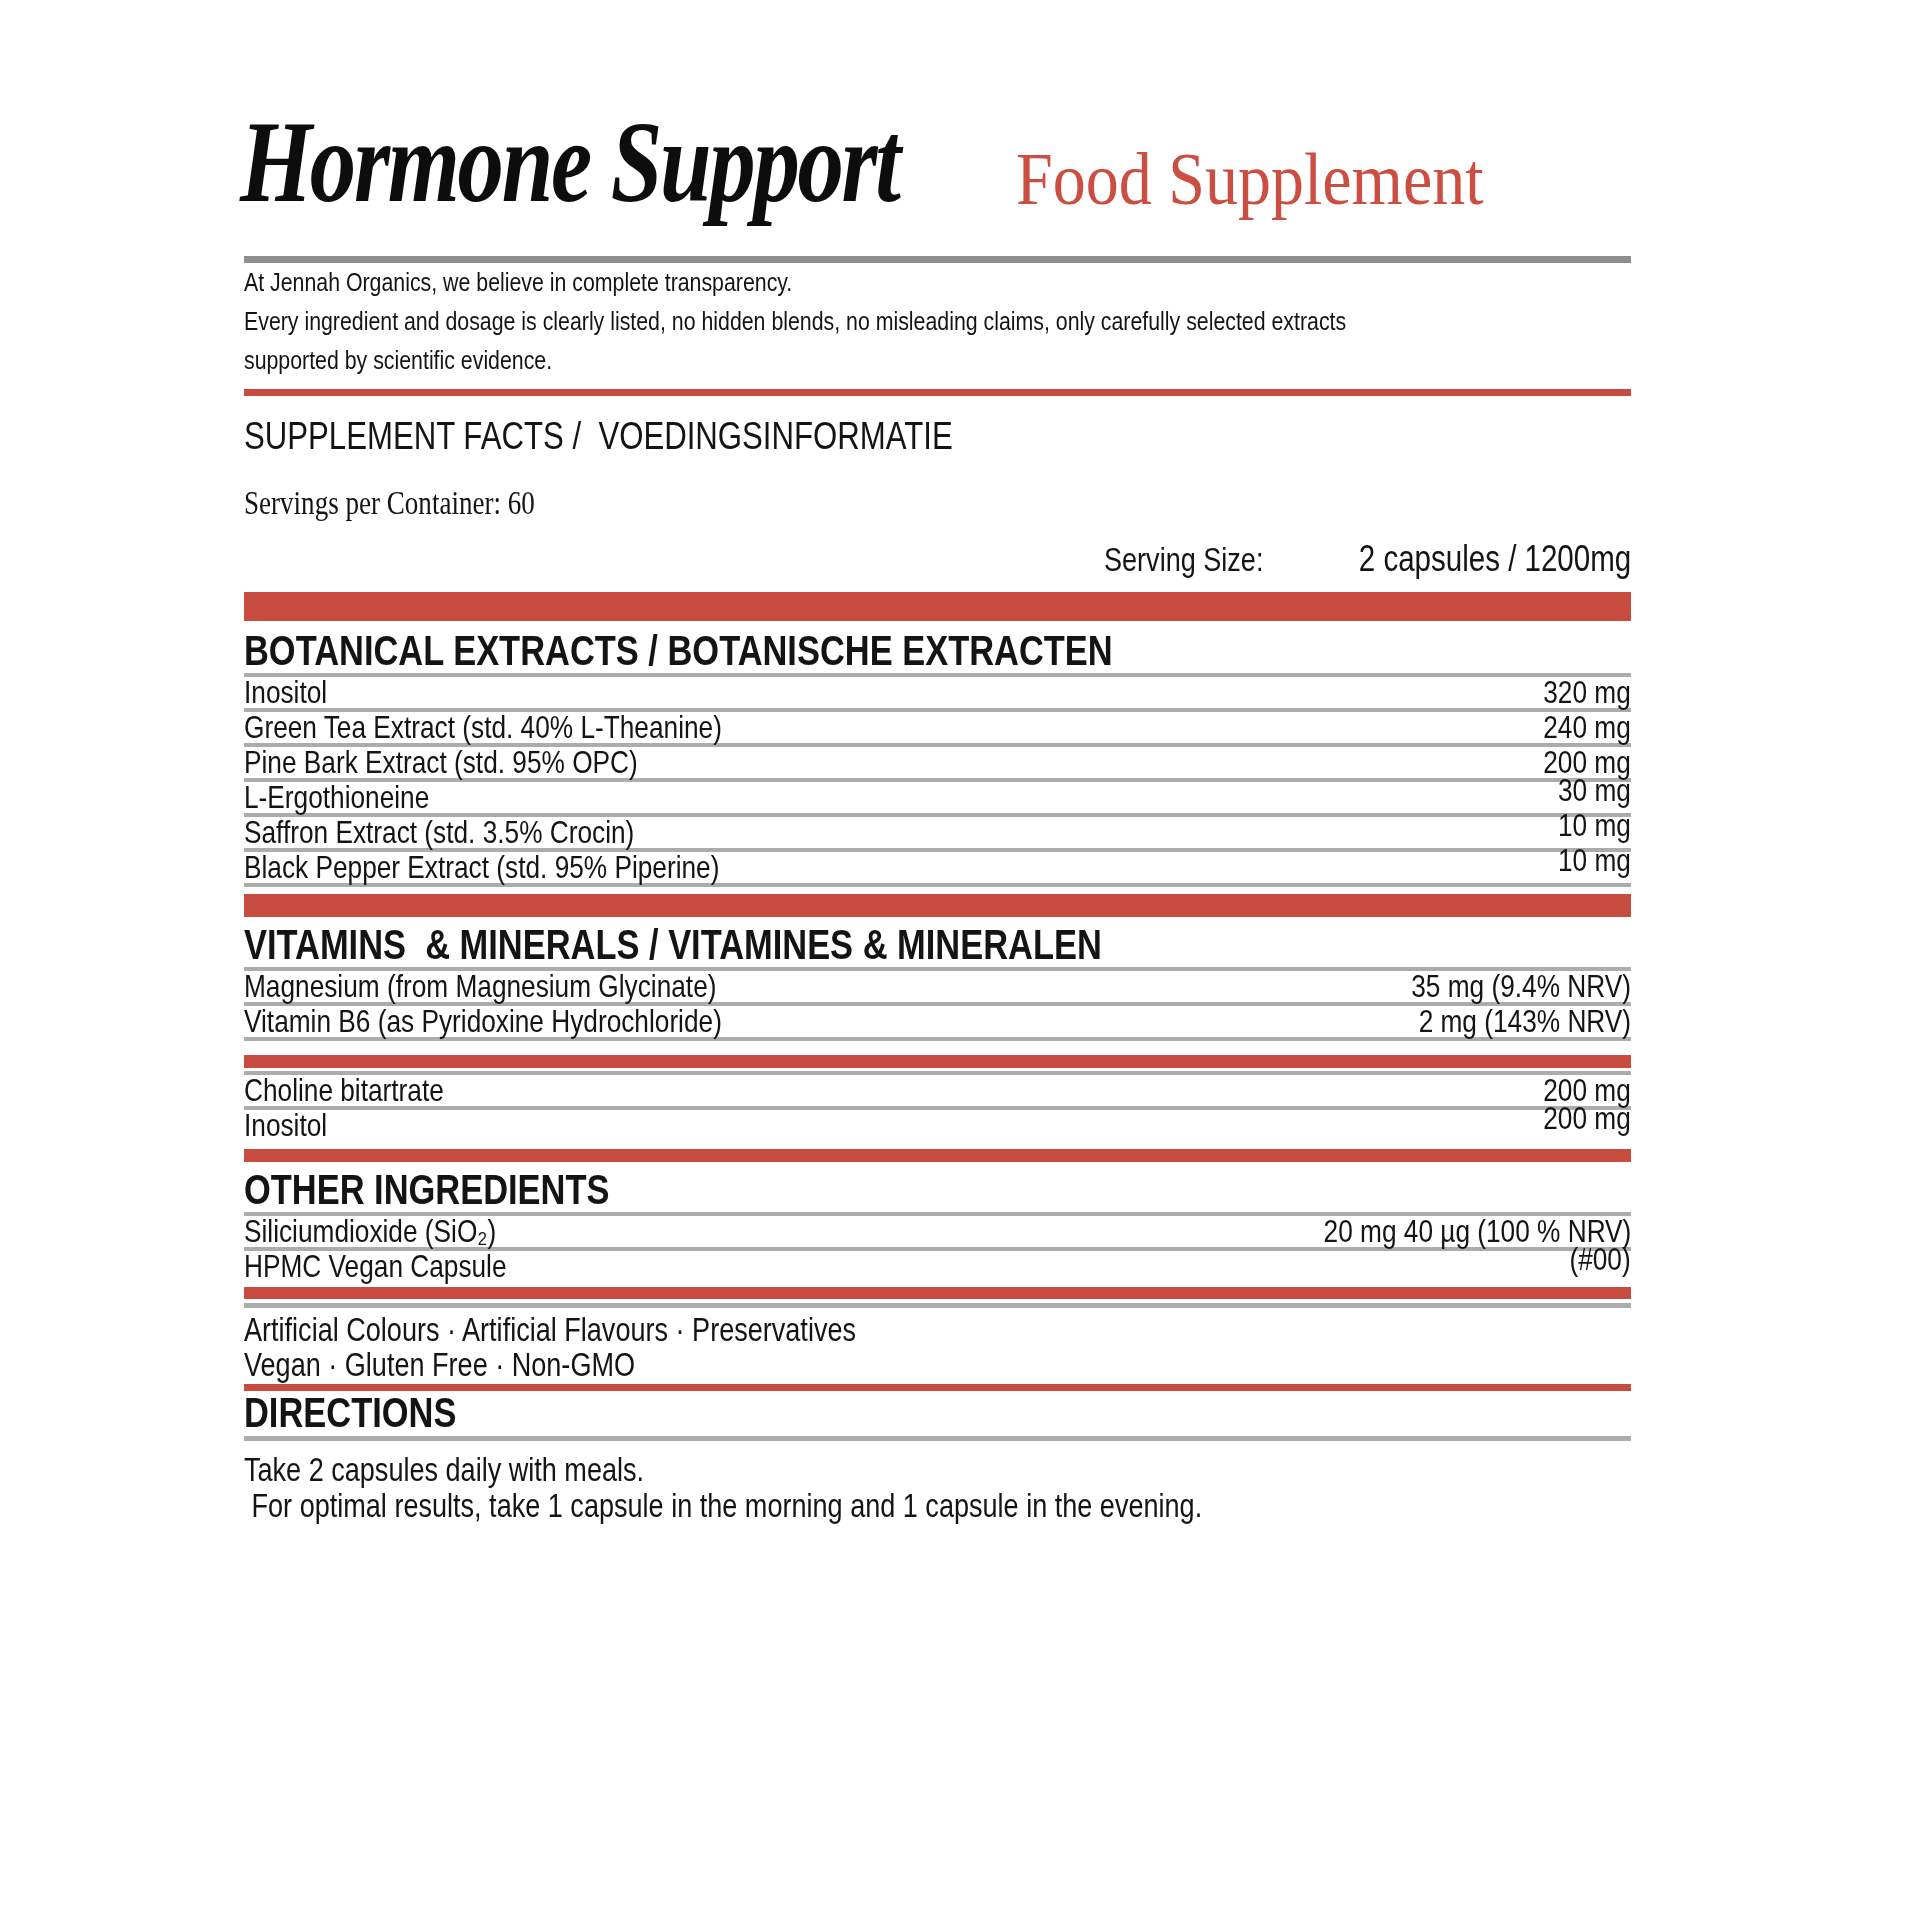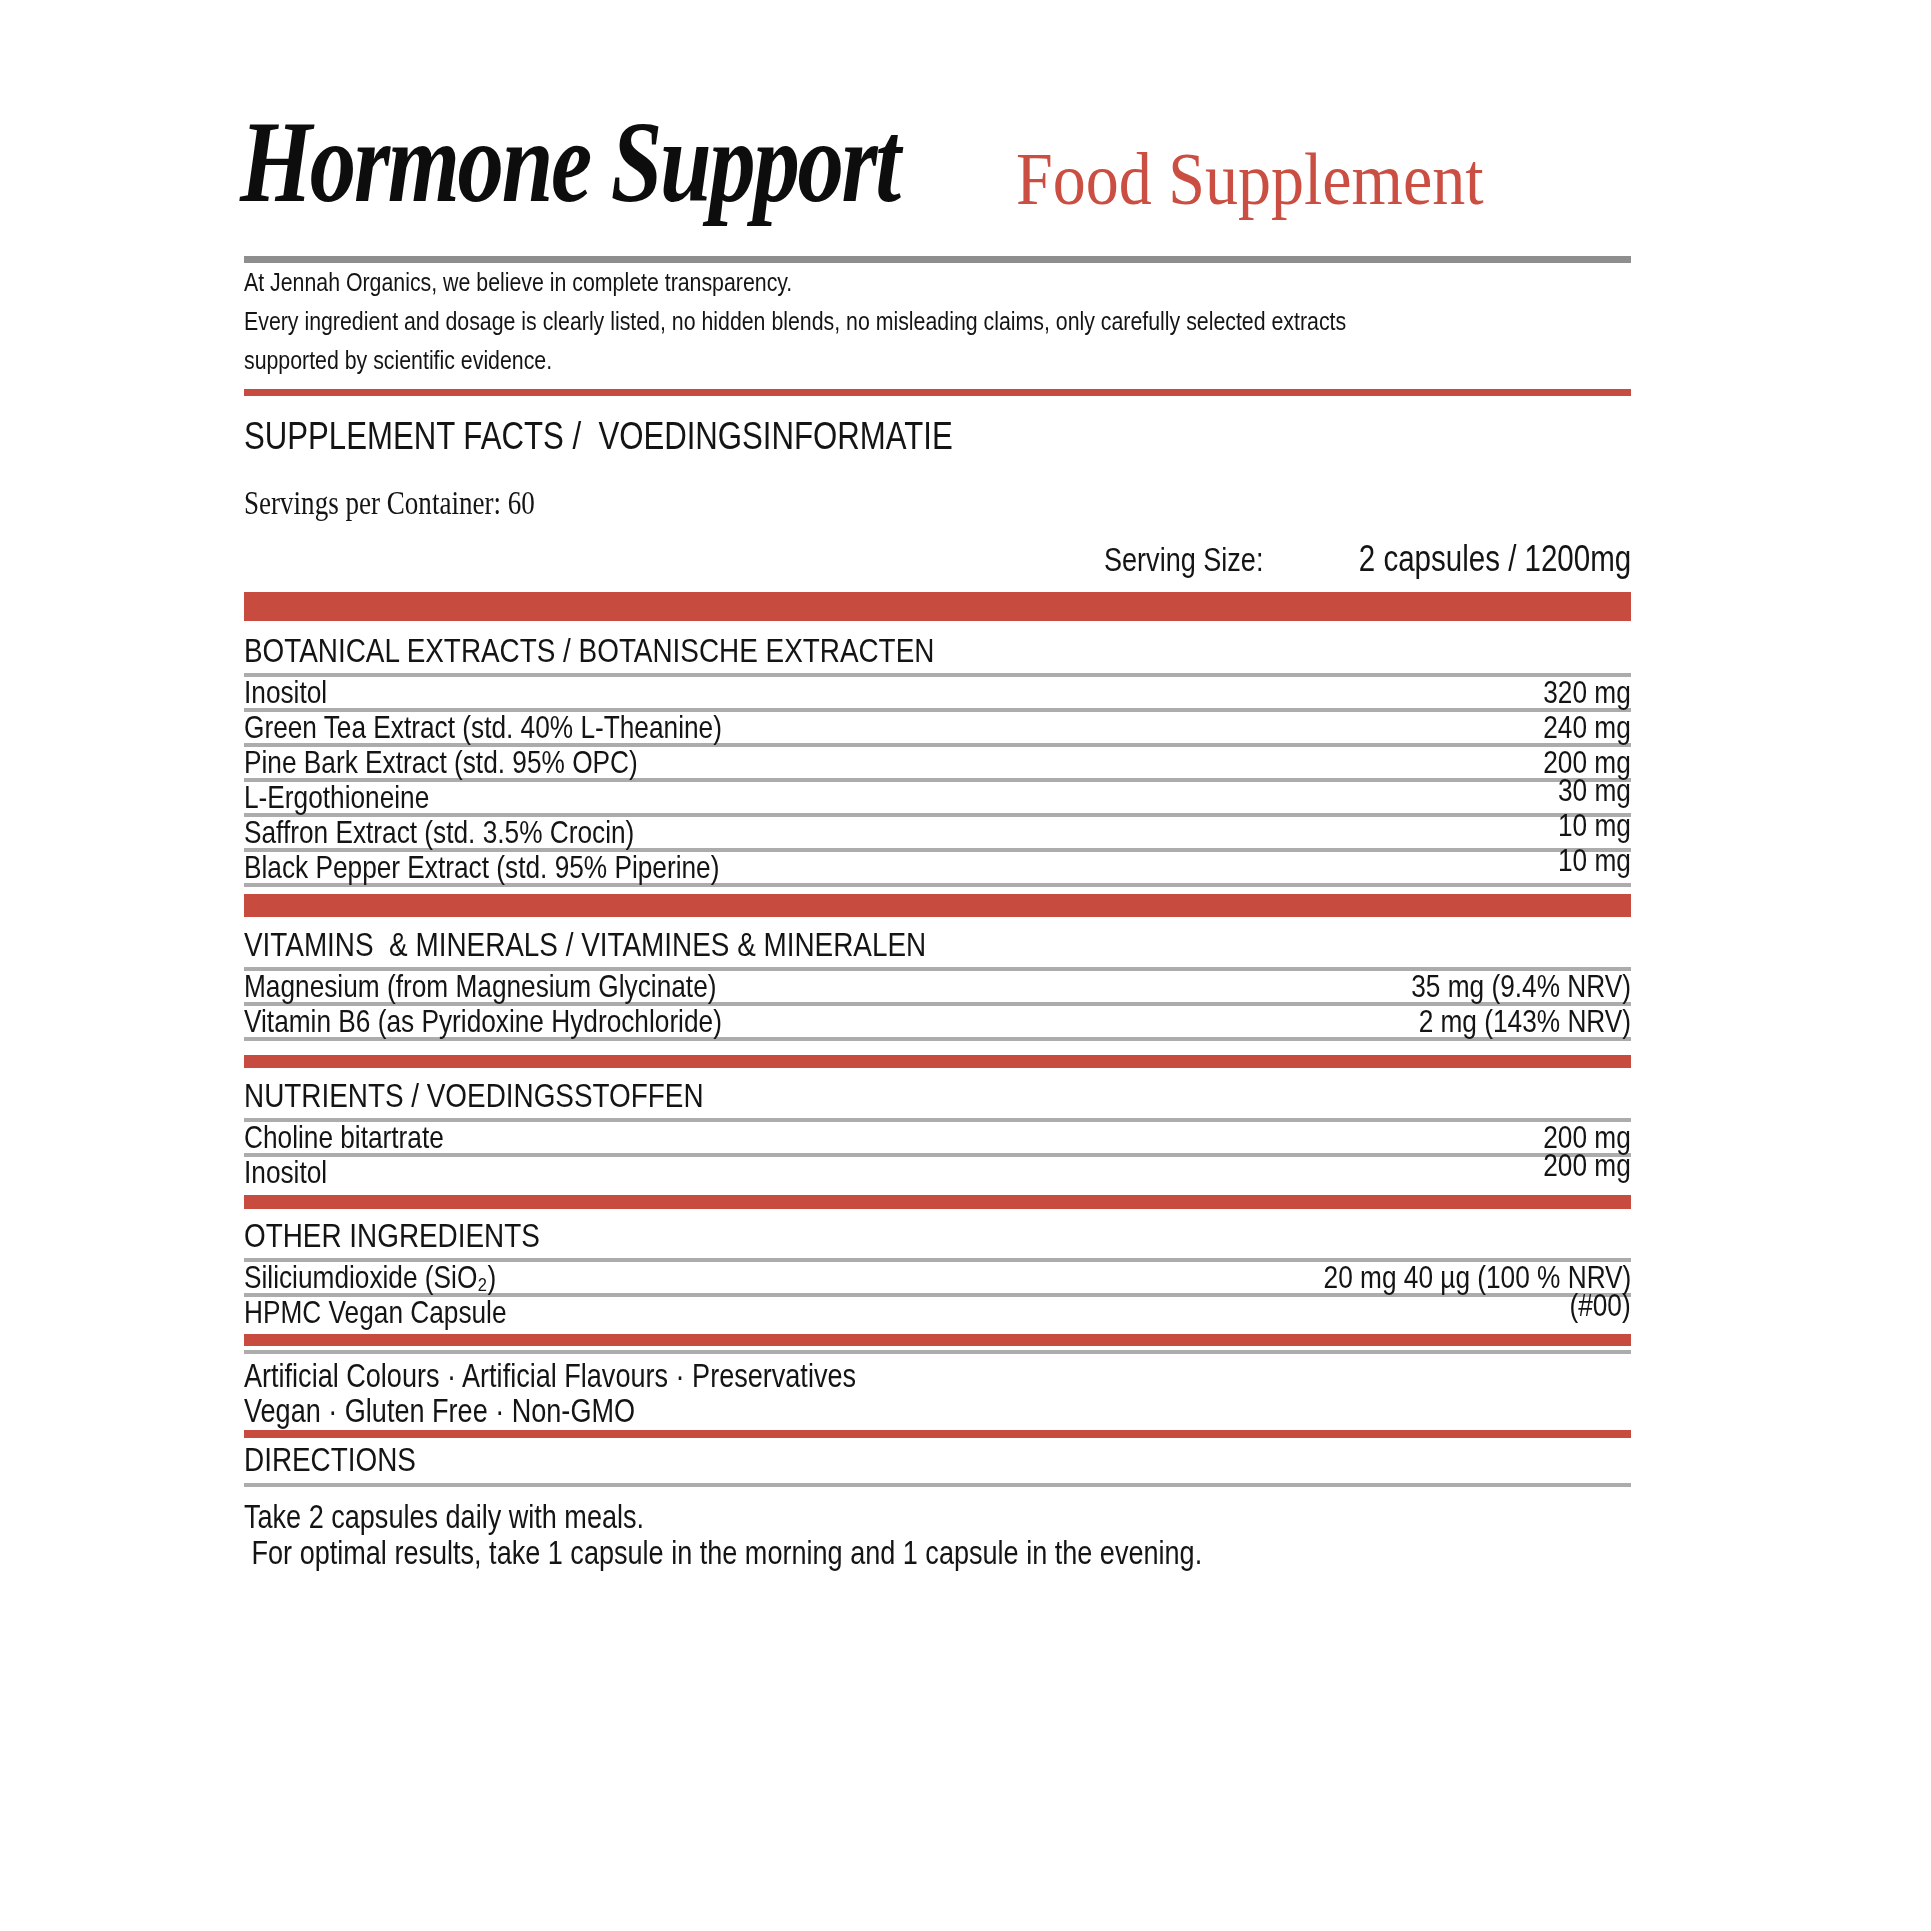--- a/index.html
+++ b/index.html
@@ -58,21 +58,21 @@
 
   .rule-after-intro{margin-top:9.7px;}
 
   .h-caps{margin-top:21px;font-size:38px;line-height:39px;font-weight:400;}
   .servings{margin-top:28px;font-size:33px;line-height:39px;font-family:Liberation Serif, serif;}
   .serving-row{margin-top:15.4px;display:flex;justify-content:flex-end;align-items:baseline;line-height:39px;}
   .serving-row .val{font-size:36px;}
 
   .bar-top{margin-top:13.5px;}
 
-  .sect-h{font-size:34px;line-height:39px;font-weight:400;margin-top:9.7px;}
+  .sect-h{font-size:42px;line-height:39px;font-weight:700;margin-top:9.7px;}
 
   .t{margin-top:2.9px;}
   .t-row{
     display:flex;justify-content:space-between;align-items:center;
     height:35px;border-top:4.8px solid var(--line);
     font-size:32px;
   }
   .t.t-bottom{border-bottom:4.8px solid var(--line);}
   .t-row .amt.hi{transform:scaleX(0.82) translateY(-6.8px);}
 
@@ -159,23 +159,20 @@
         <span class="cond-r amt">35 mg (9.4% NRV)</span>
       </div>
       <div class="t-row">
         <span class="cond">Vitamin B6 (as Pyridoxine Hydrochloride)</span>
         <span class="cond-r amt">2 mg (143% NRV)</span>
       </div>
     </div>
 
     <div class="bar-red-md" style="margin-top:13.5px;"></div>
 
-    <div class="sect-h" style="margin-top:7.7px;">
-      <span class="cond">NUTRIENTS / VOEDINGSSTOFFEN</span>
-    </div>
     <div class="t">
       <div class="t-row">
         <span class="cond">Choline bitartrate</span>
         <span class="cond-r amt">200 mg</span>
       </div>
       <div class="t-row">
         <span class="cond">Inositol</span>
         <span class="cond-r amt hi">200 mg</span>
       </div>
     </div>

